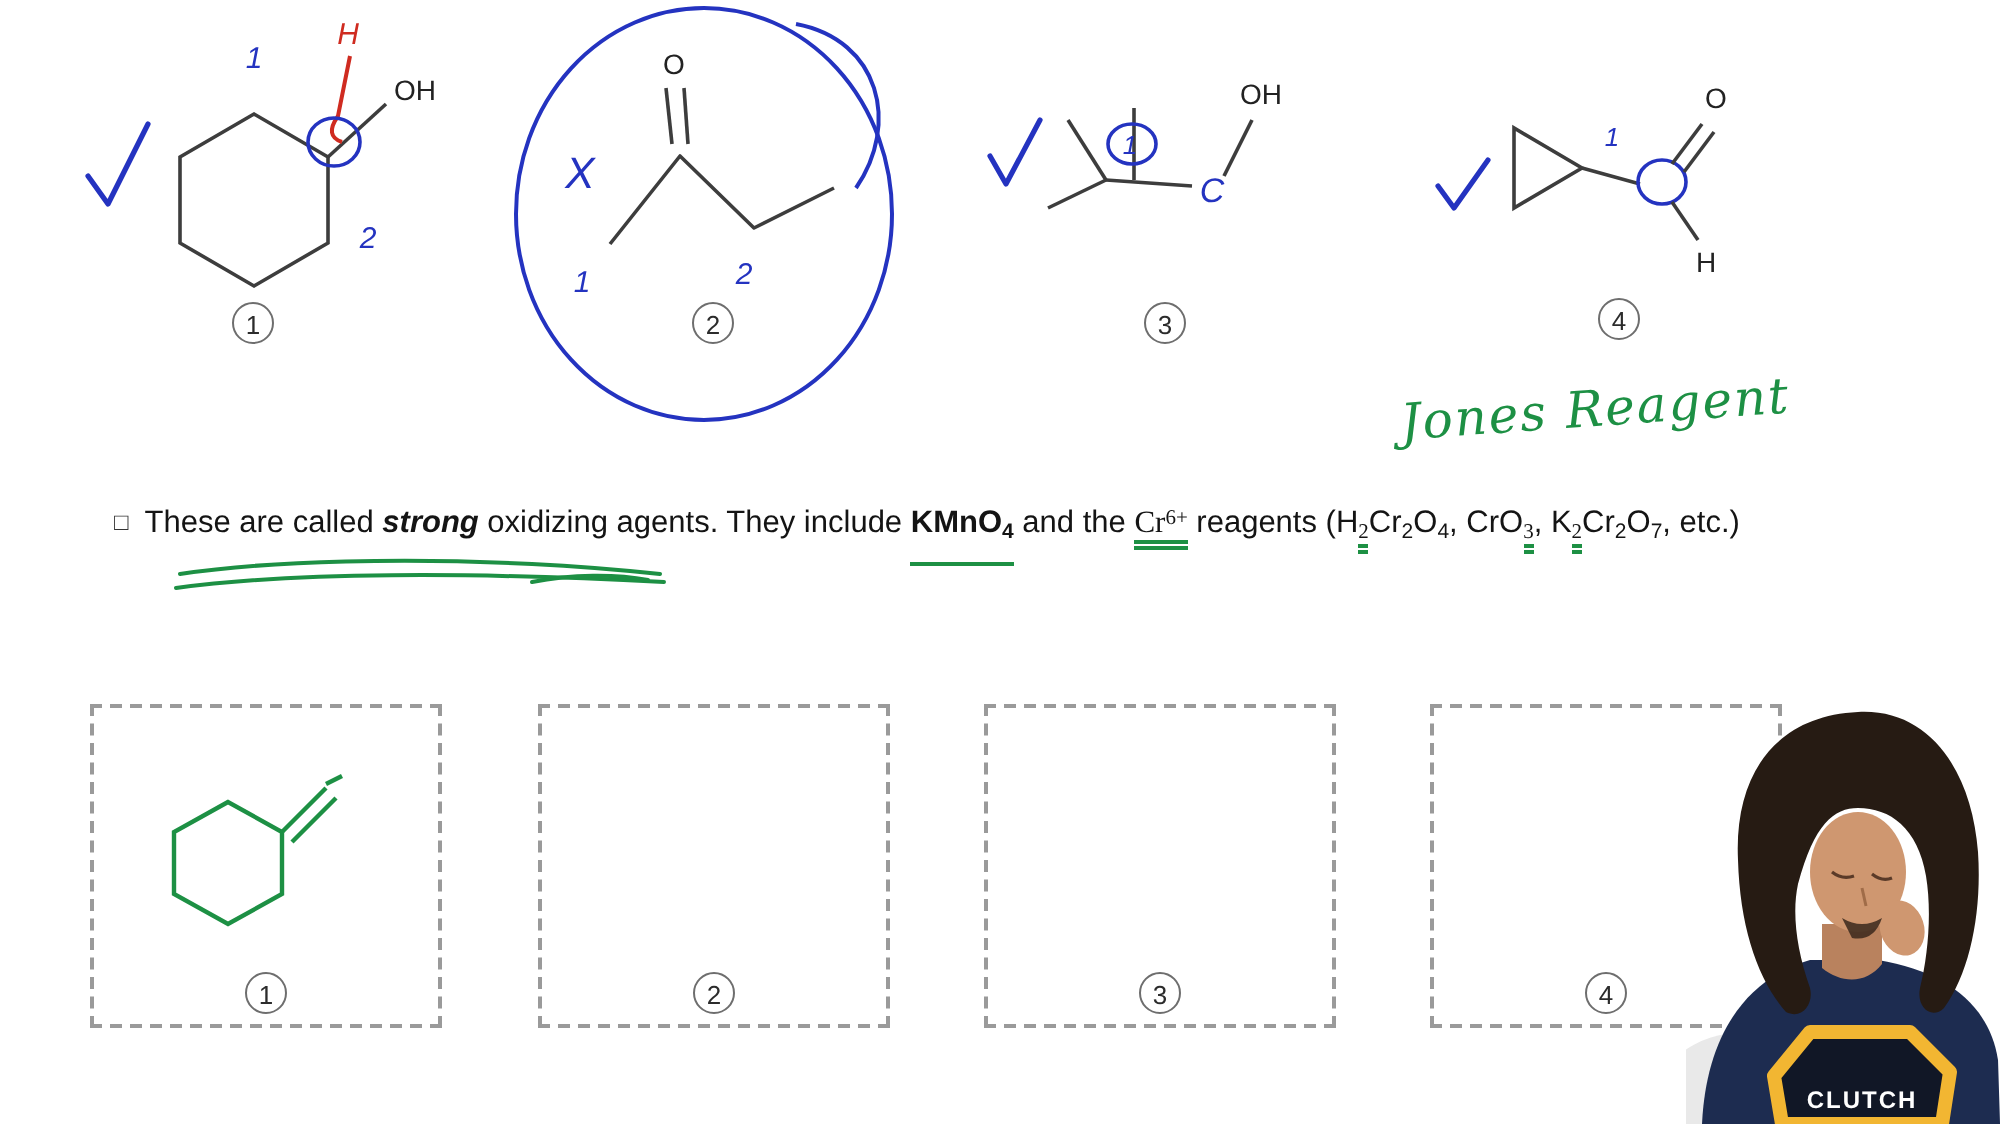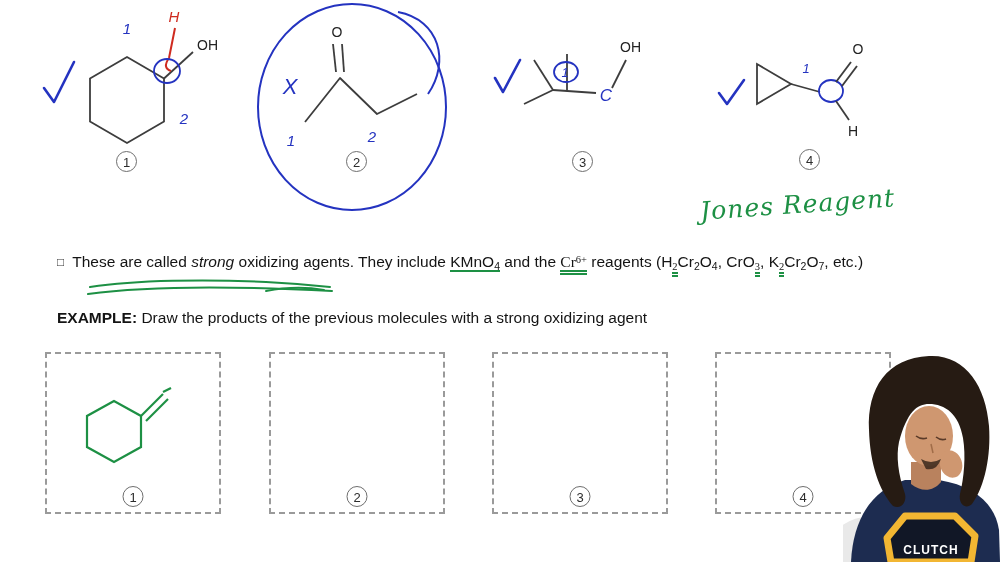--- a/index.html
+++ b/index.html
@@ -30,22 +30,22 @@
   }
 
   
   .statement{
     position:absolute;left:57px;top:253px;font-size:15.5px;color:#141414;
     white-space:nowrap;
   }
   .statement .chk{font-size:12px;margin-right:8px;position:relative;top:-1px;color:#333;}
   .statement sub{font-size:10.5px;vertical-align:-3px;}
   .statement sup{font-size:10.5px;vertical-align:4px;}
-  .strong-word{font-weight:normal;font-style:italic;}
-  .ug1{border-bottom:2.5px solid #1d9044;padding-bottom:0px;}
+  .strong-word{font-weight:bold;font-style:italic;}
+  .ug1{border-bottom:2.5px solid #1d9044;padding-bottom:11px;font-weight:bold;}
   .ug2{border-bottom:5px double #1d9044;font-family:Liberation Serif, serif;}
   .swoosh{position:absolute;left:86px;top:277px;}
 
   
   .example{position:absolute;left:57px;top:309px;font-size:15.5px;color:#141414;white-space:nowrap;}
   .example .lbl{font-weight:bold;}
 
   
   .abox{
     position:absolute;top:352px;width:176px;height:162px;
@@ -135,23 +135,20 @@
   </div>
 
   
   <svg class="swoosh" width="250" height="22" viewBox="0 0 250 22">
     <path d="M 4,10 C 50,3 120,2 180,5 C 200,6 225,8 244,10" fill="none" stroke="#1d9044" stroke-width="2" stroke-linecap="round"></path>
     <path d="M 2,17 C 60,9 150,9 246,14" fill="none" stroke="#1d9044" stroke-width="2" stroke-linecap="round"></path>
     <path d="M 180,14 C 200,10 222,10 238,13" fill="none" stroke="#1d9044" stroke-width="2" stroke-linecap="round"></path>
   </svg>
 
   
-  <div class="example">
-    <span class="lbl">EXAMPLE:</span><span> Draw the products of the previous molecules with a strong oxidizing agent</span>
-  </div>
 
   
   <div class="abox" id="abox-1">
     <svg width="176" height="158" viewBox="0 0 176 158">
       <polygon points="67,47 40,62 40,93 67,108 94,93 94,62" fill="none" stroke="#1d9044" stroke-width="2.2"></polygon>
       <line x1="94" y1="62" x2="116" y2="40" stroke="#1d9044" stroke-width="2.2"></line>
       <line x1="99" y1="67" x2="121" y2="45" stroke="#1d9044" stroke-width="2.2"></line>
       <line x1="116" y1="38" x2="124" y2="34" stroke="#1d9044" stroke-width="2.2"></line>
     </svg>
     <div class="num-badge">1</div>

